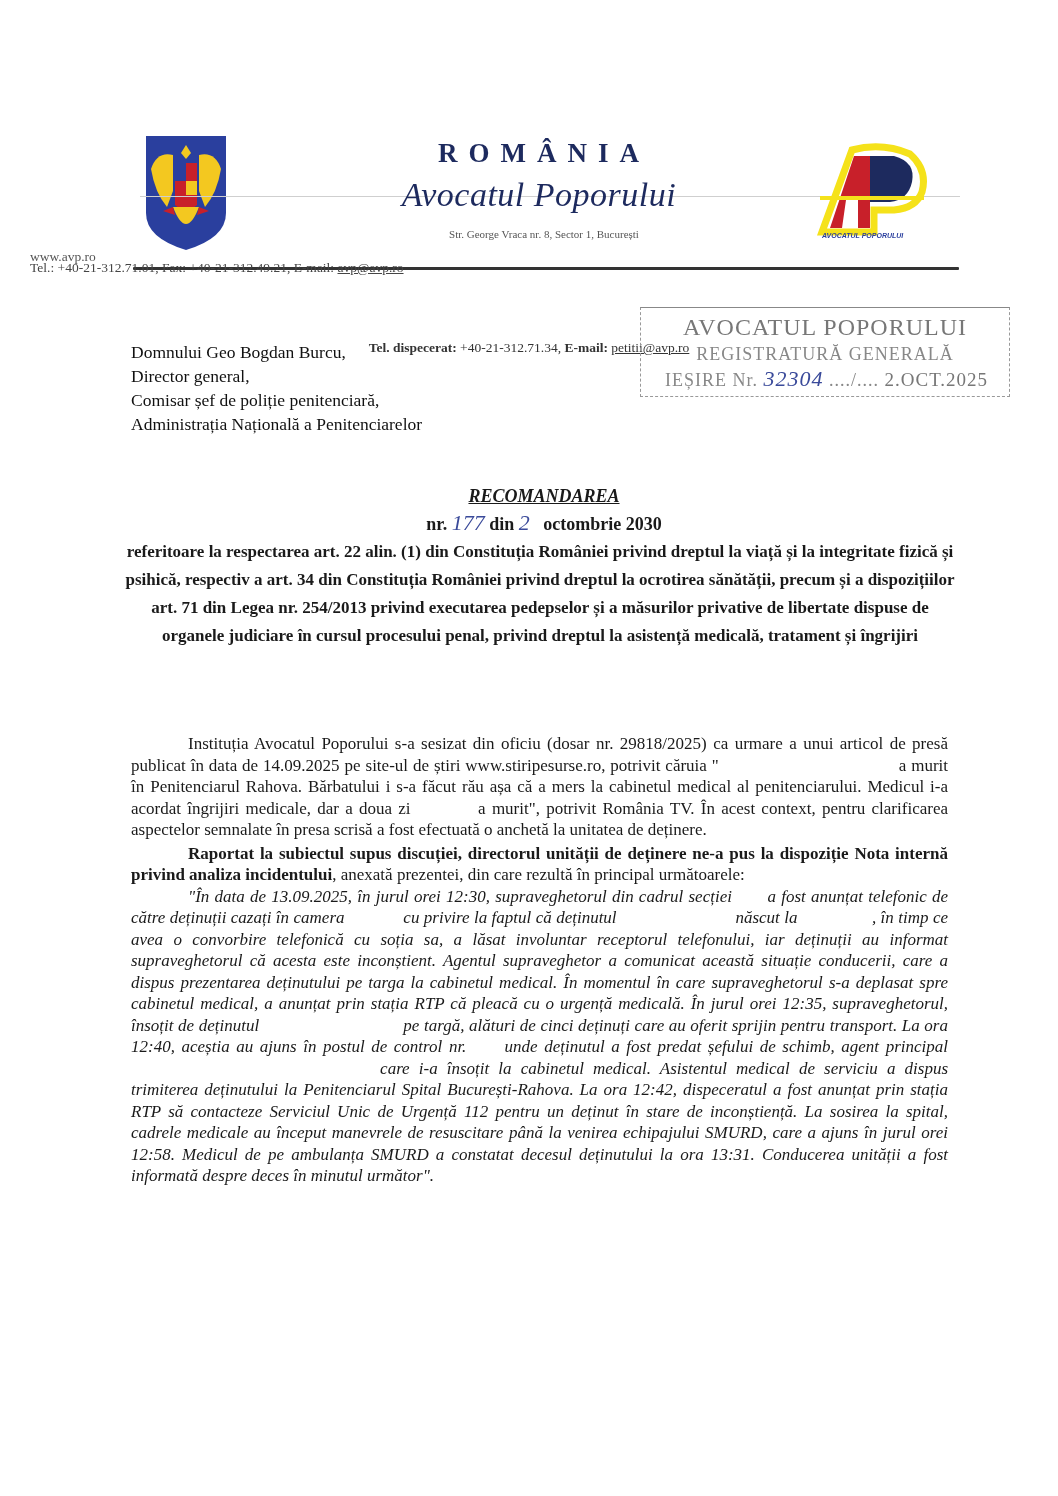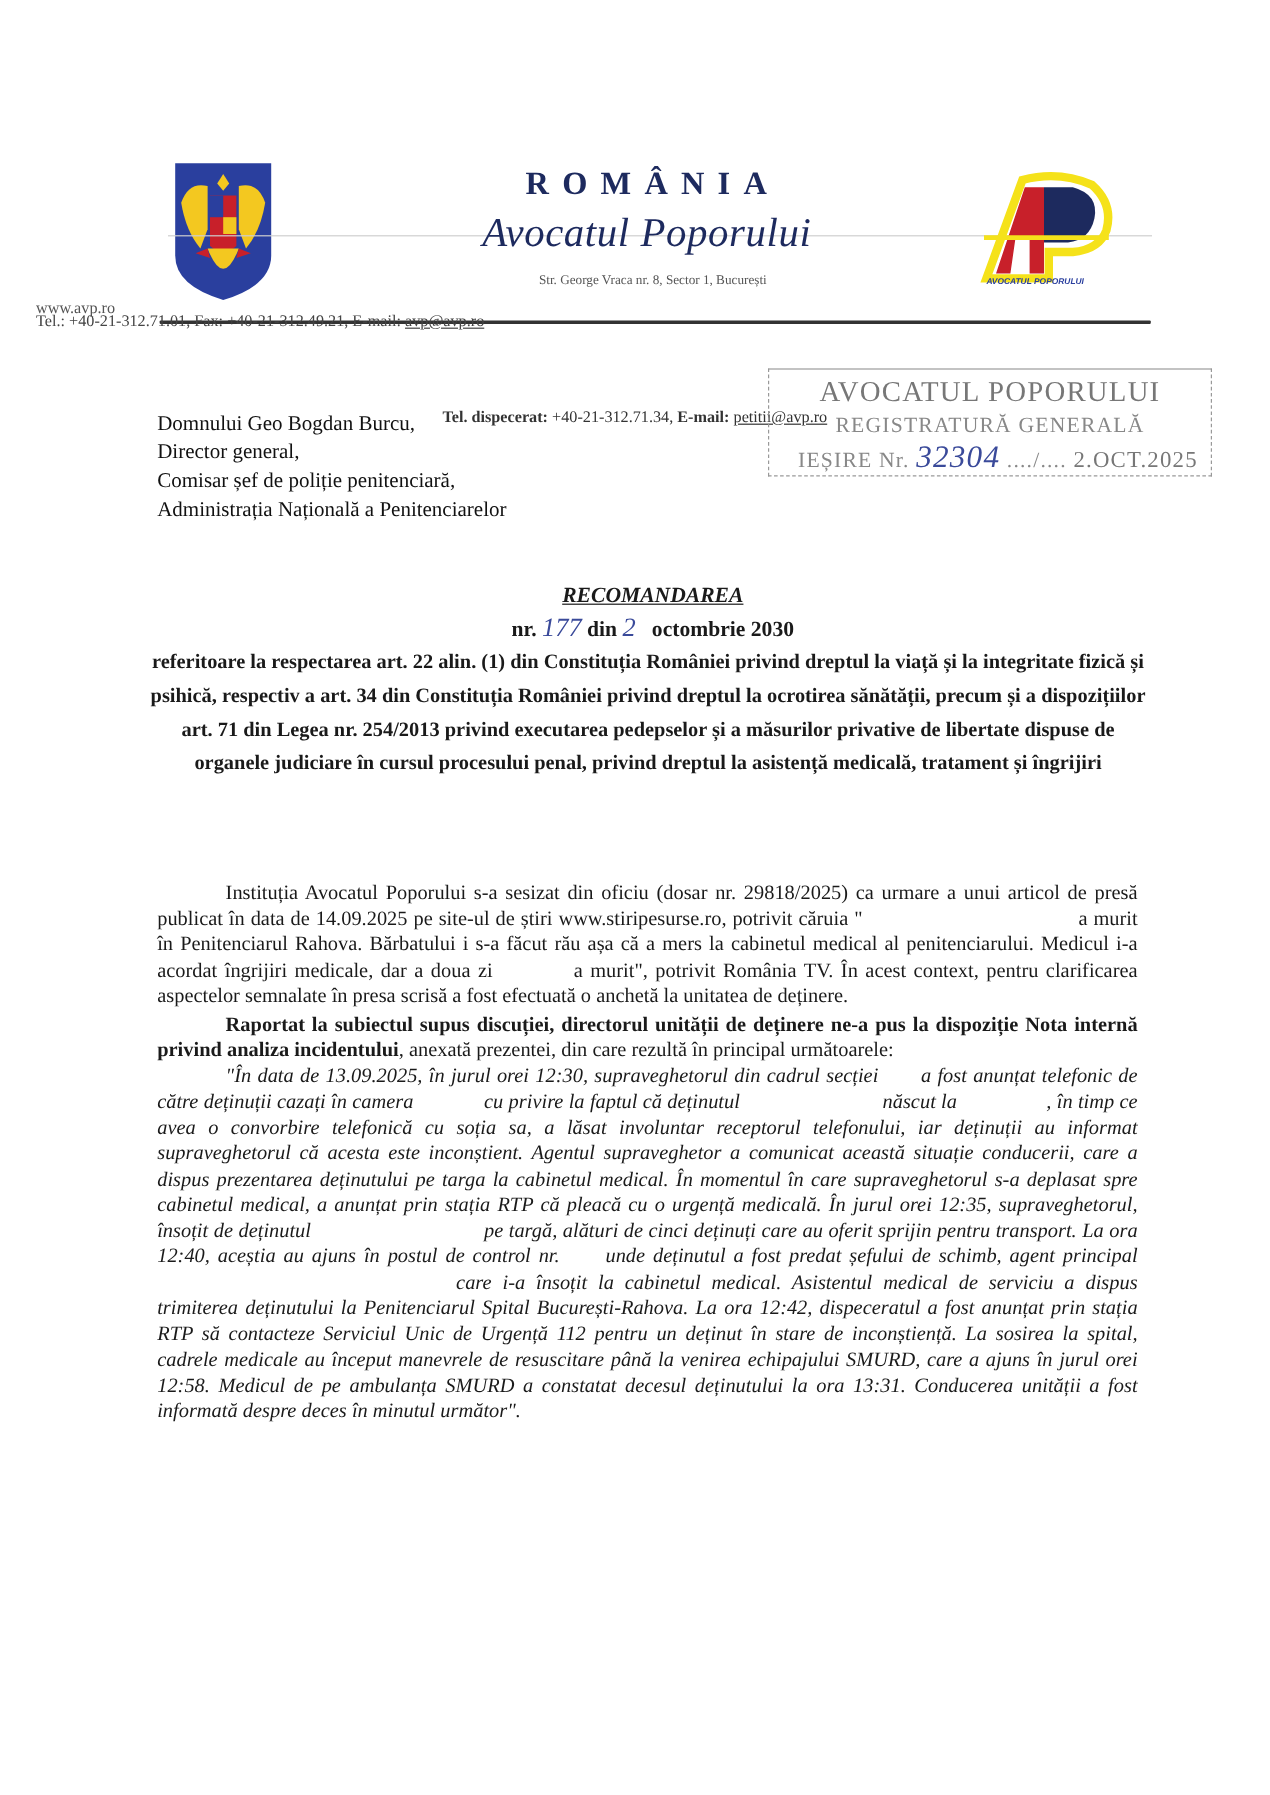--- a/index.html
+++ b/index.html
@@ -22,21 +22,21 @@
   .contact1 { left:0; width:1058px; top:260px; font-size:13.5px; color:#444; padding-left:30px; box-sizing:border-box; }
   .contact2 { left:0; width:1058px; top:296px; text-align:center; font-size:13.5px; color:#333; box-sizing:border-box;margin-top:44px; }
   .contact2 b { font-weight:bold; }
   .u { text-decoration:underline; }
 
   
   .stamp { left:640px; top:307px; width:368px; height:88px; border:1px dashed #999; border-top:1px solid #888; }
   .stamp .s1 { position:absolute; left:0; width:100%; top:6px; text-align:center; font-size:24px; color:#777; letter-spacing:1px; }
   .stamp .s2 { position:absolute; left:0; width:100%; top:36px; text-align:center; font-size:18px; color:#888; letter-spacing:1px; }
   .stamp .s3 { position:absolute; left:24px; top:58px; font-size:18px; color:#888; letter-spacing:1px; }
-  .stamp .hand { font-family:"Liberation Serif", serif; font-style:italic; color:#3a4a9a; font-size:26px; }
+  .stamp .hand { font-family:"Liberation Serif", serif; font-style:italic; color:#3a4a9a; font-size:22px; }
   .stamp .dt { font-size:19px; color:#777; }
 
   
   .addressee { left:131px; top:340px; font-size:17.5px; font-weight:normal; line-height:24px; color:#111; }
 
   
   .rec { left:0; width:1058px; top:486px; text-align:center; font-size:18px; font-weight:bold; font-style:italic; text-decoration:underline; padding-left:30px; box-sizing:border-box; }
   .recnr { left:0; width:1058px; top:510px; text-align:center; font-size:18px; font-weight:bold; padding-left:30px; box-sizing:border-box; }
   .recnr .hw { font-weight:normal; font-style:italic; color:#3a4a9a; font-size:22px; }
   .subject { left:125px; width:830px; top:538px; text-align:center; font-size:17px; font-weight:bold; line-height:28px; }

